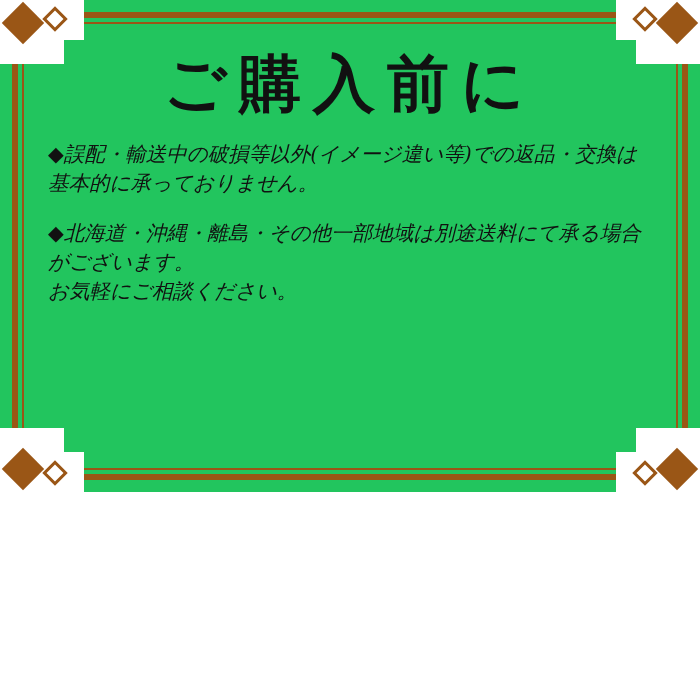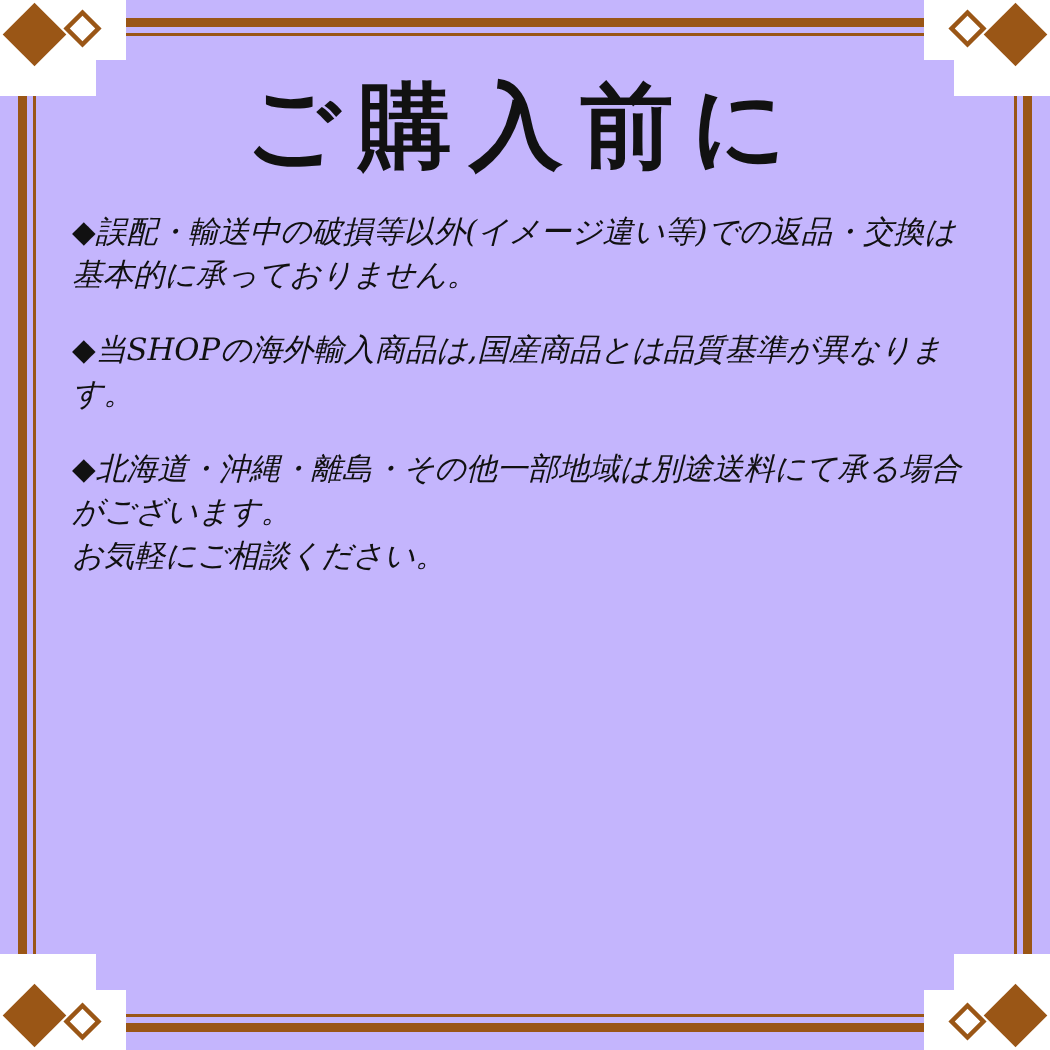--- a/index.html
+++ b/index.html
@@ -3,22 +3,22 @@
 <meta charset="utf-8">
 <style>
   html, body {
     margin: 0;
     padding: 0;
     background: #ffffff;
   }
   .page {
     position: relative;
     width: 700px;
-    height: 700px;
-    background: #c4b5fd;
+    height: 492px;
+    background: #22c55e;
     font-family: "Liberation Serif", "DejaVu Serif", serif;
     overflow: hidden;
     box-sizing: border-box;
   }
 
   
   .frame-outer {
     position: absolute;
     left: 12px;
     top: 12px;
@@ -125,18 +125,17 @@
   <div class="diamond small d2-tl"></div>
   <div class="diamond small d2-tr"></div>
   <div class="diamond small d2-bl"></div>
   <div class="diamond small d2-br"></div>
 
   <div class="content">
     <div class="title">ご購入前に</div>
 
     <div class="body-list">
       <p class="para">◆誤配・輸送中の破損等以外(イメージ違い等)での返品・交換は基本的に承っておりません。</p>
-      <p class="para">◆当SHOPの海外輸入商品は,国産商品とは品質基準が異なります。</p>
       <p class="para" style="white-space: pre-line;">◆北海道・沖縄・離島・その他一部地域は別途送料にて承る場合がございます。
 お気軽にご相談ください。</p>
     </div>
   </div>
 </div>
 
 </body></html>

